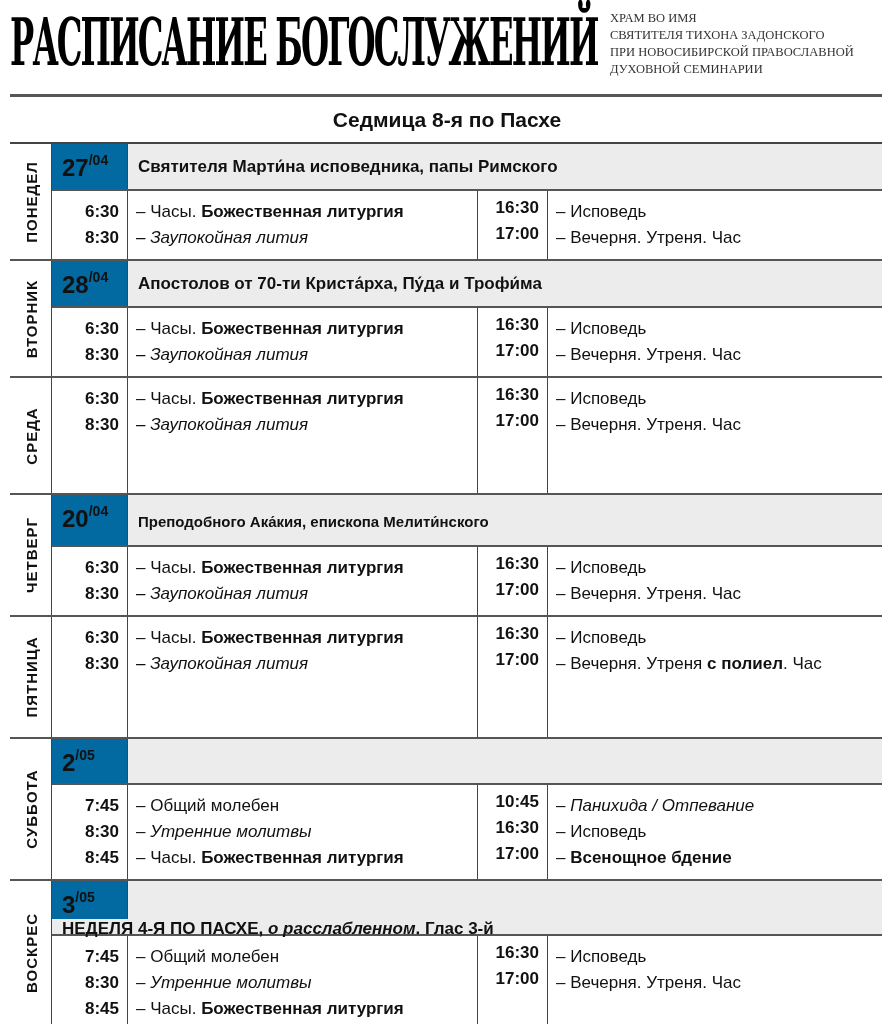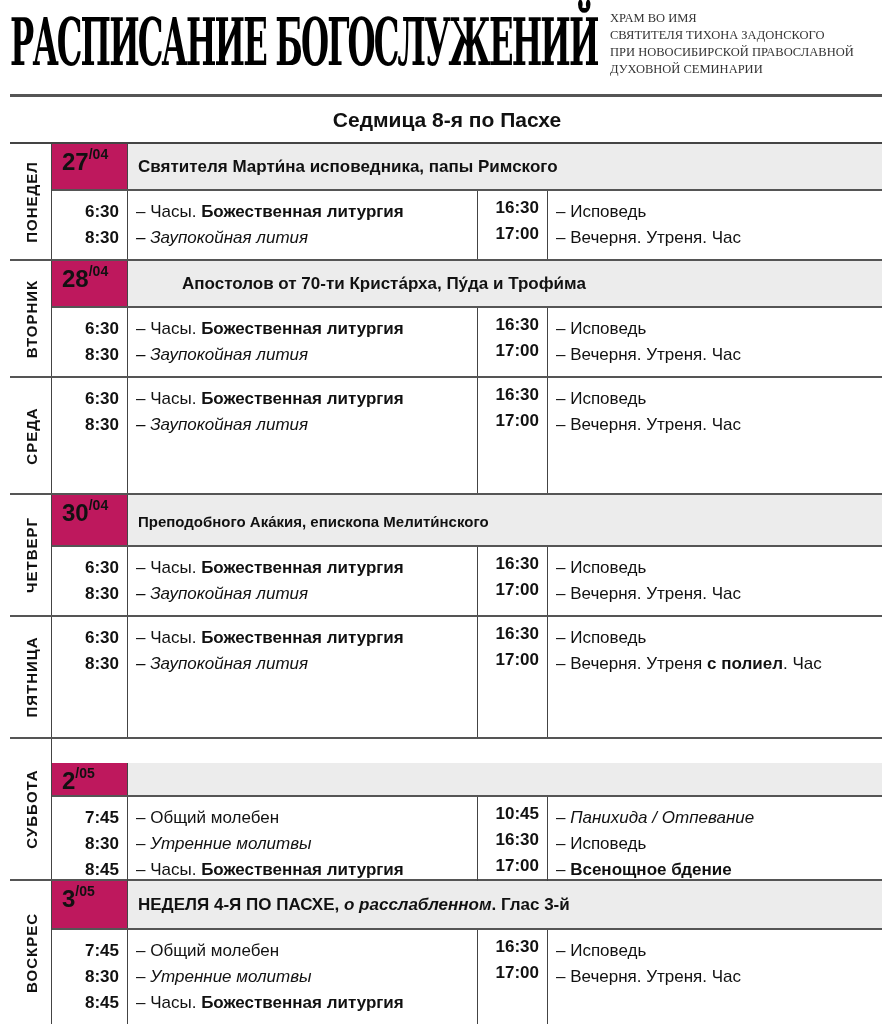--- a/index.html
+++ b/index.html
@@ -8,21 +8,21 @@
   .big-title { position:absolute; left:10px; top:4px; font-family:"DejaVu Serif", serif; font-weight:bold; font-size:52px; letter-spacing:-3px; transform:scaleX(0.62) scaleY(1.25); transform-origin:left top; white-space:nowrap; color:#000; }
   .church { position:absolute; left:610px; top:10px; font-family:"Liberation Serif", serif; font-size:12.5px; line-height:17px; color:#333; text-transform:uppercase; }
   .rule { position:absolute; left:10px; top:94px; width:872px; height:3px; background:#555; }
   .week-title { position:absolute; left:0; top:108px; width:894px; text-align:center; font-weight:bold; font-size:21px; }
   .table { position:absolute; left:10px; top:142px; width:872px; border-top:2px solid #444; }
   .day { position:relative; border-bottom:2px solid #555; display:flex; }
   .dayname { width:41px; border-right:1px solid #444; position:relative; flex:none; }
   .dayname span { position:absolute; left:50%; top:50%; transform:translate(-50%,-50%) rotate(-90deg); font-weight:bold; font-size:15px; letter-spacing:1px; white-space:nowrap; }
   .body { flex:1; display:flex; flex-direction:column; }
   .head { display:flex; background:#ececec; border-bottom:2px solid #555; }
-  .date { width:76px; flex:none; background:#be185d; border-right:1px solid #444; font-weight:bold; font-size:24px; padding:4px 0 0 10px; box-sizing:border-box; }
+  .date { width:76px; flex:none; background:#0369a1; border-right:1px solid #444; font-weight:bold; font-size:24px; padding:10px 0 0 10px; box-sizing:border-box; }
   .date sup { font-size:14px; font-weight:bold; vertical-align:top; position:relative; top:-2px; }
   .saint { flex:1; padding:0 10px; display:flex; flex-direction:column; justify-content:center; font-weight:bold; font-size:17px; }
   .saint .l2 { font-size:15px; margin-top:3px; }
   .rows { display:flex; }
   .tcol { width:76px; flex:none; border-right:1px solid #444; text-align:right; padding:8px 8px 8px 0; box-sizing:border-box; font-weight:bold; font-size:17px; line-height:26px; }
   .acol { width:350px; flex:none; border-right:1px solid #444; padding:8px 0 8px 8px; box-sizing:border-box; font-size:17px; line-height:26px; }
   .tcol2 { width:70px; flex:none; border-right:1px solid #444; text-align:right; padding:4px 8px 8px 0; box-sizing:border-box; font-weight:bold; font-size:17px; line-height:26px; }
   .acol2 { flex:1; padding:8px 0 8px 8px; box-sizing:border-box; font-size:17px; line-height:26px; white-space:nowrap; }
   .it { font-style:italic; }
   .b { font-weight:bold; }
@@ -73,21 +73,21 @@
             <span class="line"><span>– Вечерня. Утреня. Час</span></span>
           </div>
         </div>
       </div>
     </div>
     <div class="day" style="height: 115px;">
       <div class="dayname">
         <span>ВТОРНИК</span>
       </div>
       <div class="body">
-        <div class="head" style="height: 49px; gap: 44px;">
+        <div class="head" style="height: 49px;">
           <div class="date"><span>28</span><sup>/04</sup></div>
           <div class="saint">
             <div><span>Апостолов от 70-ти Криста́рха, Пу́да и Трофи́ма</span></div>
           </div>
         </div>
         <div class="rows" style="flex: 1 1 0%;">
           <div class="tcol">
             <span class="line">6:30</span>
             <span class="line">8:30</span>
           </div>
@@ -130,21 +130,21 @@
           </div>
         </div>
       </div>
     </div>
     <div class="day" style="height: 120px;">
       <div class="dayname">
         <span>ЧЕТВЕРГ</span>
       </div>
       <div class="body">
         <div class="head" style="height: 56px;">
-          <div class="date"><span>30</span><sup>/04</sup></div>
+          <div class="date"><span>20</span><sup>/04</sup></div>
           <div class="saint">
             <div class="l2">Преподобного Ака́кия, епископа Мелити́нского</div>
           </div>
         </div>
         <div class="rows" style="flex: 1 1 0%;">
           <div class="tcol">
             <span class="line">6:30</span>
             <span class="line">8:30</span>
           </div>
           <div class="acol">
@@ -185,21 +185,21 @@
             <span class="line"><span>– Вечерня. Утреня </span><span class="b">с полиел</span><span>. Час</span></span>
           </div>
         </div>
       </div>
     </div>
     <div class="day" style="height: 140px;">
       <div class="dayname">
         <span>СУББОТА</span>
       </div>
       <div class="body">
-        <div class="head" style="height: 49px; margin-top: 24px;">
+        <div class="head" style="height: 49px;">
           <div class="date"><span>2</span><sup>/05</sup></div>
         </div>
         <div class="rows" style="flex: 1 1 0%;">
           <div class="tcol">
             <span class="line">7:45</span>
             <span class="line">8:30</span>
             <span class="line">8:45</span>
           </div>
           <div class="acol">
             <span class="line"><span>– Общий молебен</span></span>
@@ -217,21 +217,21 @@
             <span class="line"><span>– </span><span class="b">Всенощное бдение</span></span>
           </div>
         </div>
       </div>
     </div>
     <div class="day" style="height: 143px;">
       <div class="dayname">
         <span>ВОСКРЕС</span>
       </div>
       <div class="body">
-        <div class="head" style="height: 53px;">
+        <div class="head" style="height: 53px; flex-direction: column;">
           <div class="date"><span>3</span><sup>/05</sup></div>
           <div class="saint">
             <div><span>НЕДЕЛЯ 4-Я ПО ПАСХЕ, </span><span class="it">о расслабленном</span><span>. Глас 3-й</span></div>
           </div>
         </div>
         <div class="rows" style="flex: 1 1 0%;">
           <div class="tcol">
             <span class="line">7:45</span>
             <span class="line">8:30</span>
             <span class="line">8:45</span>

